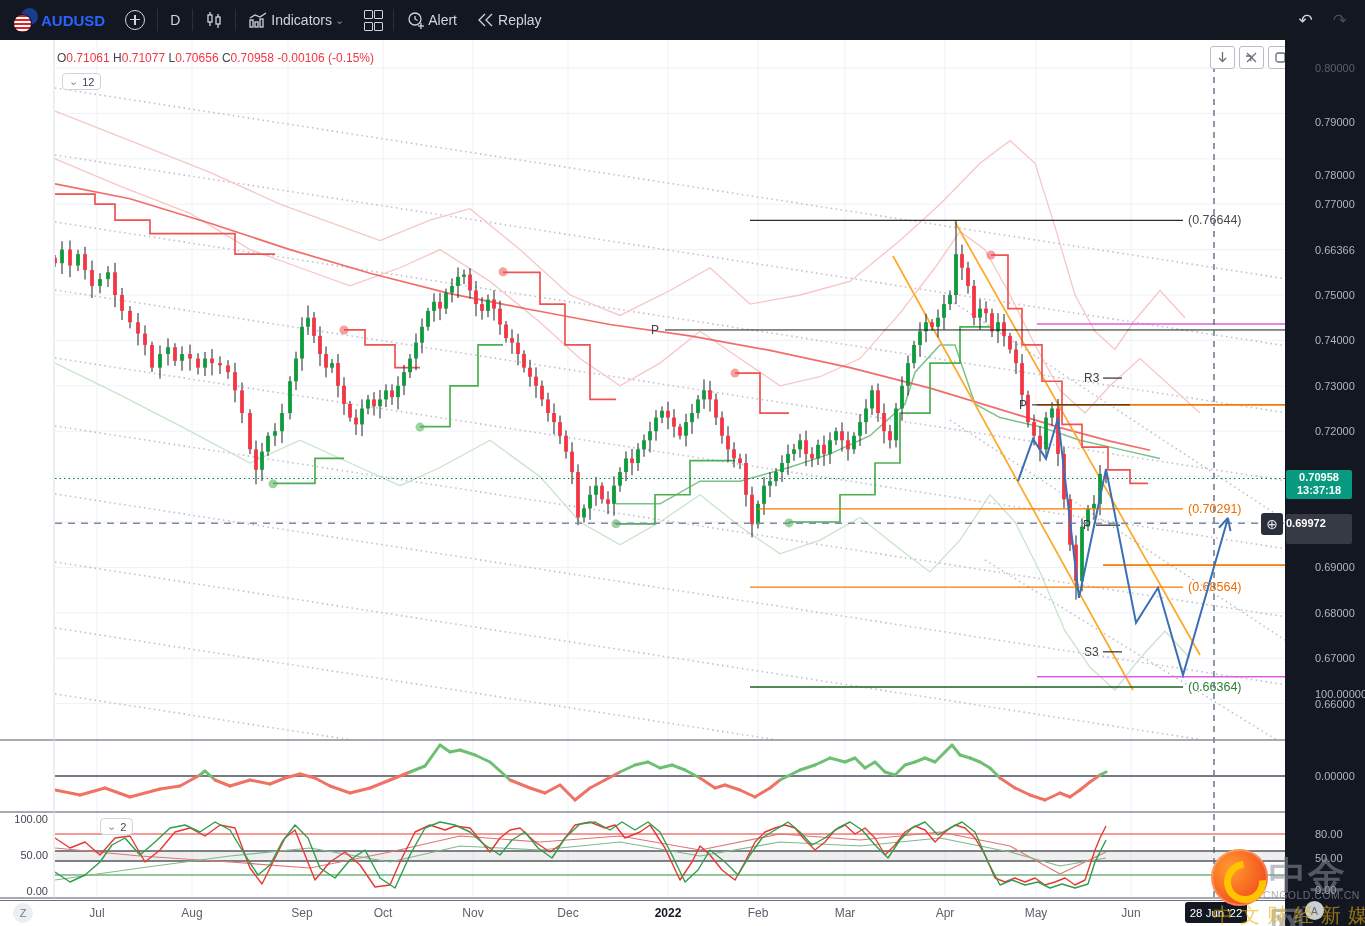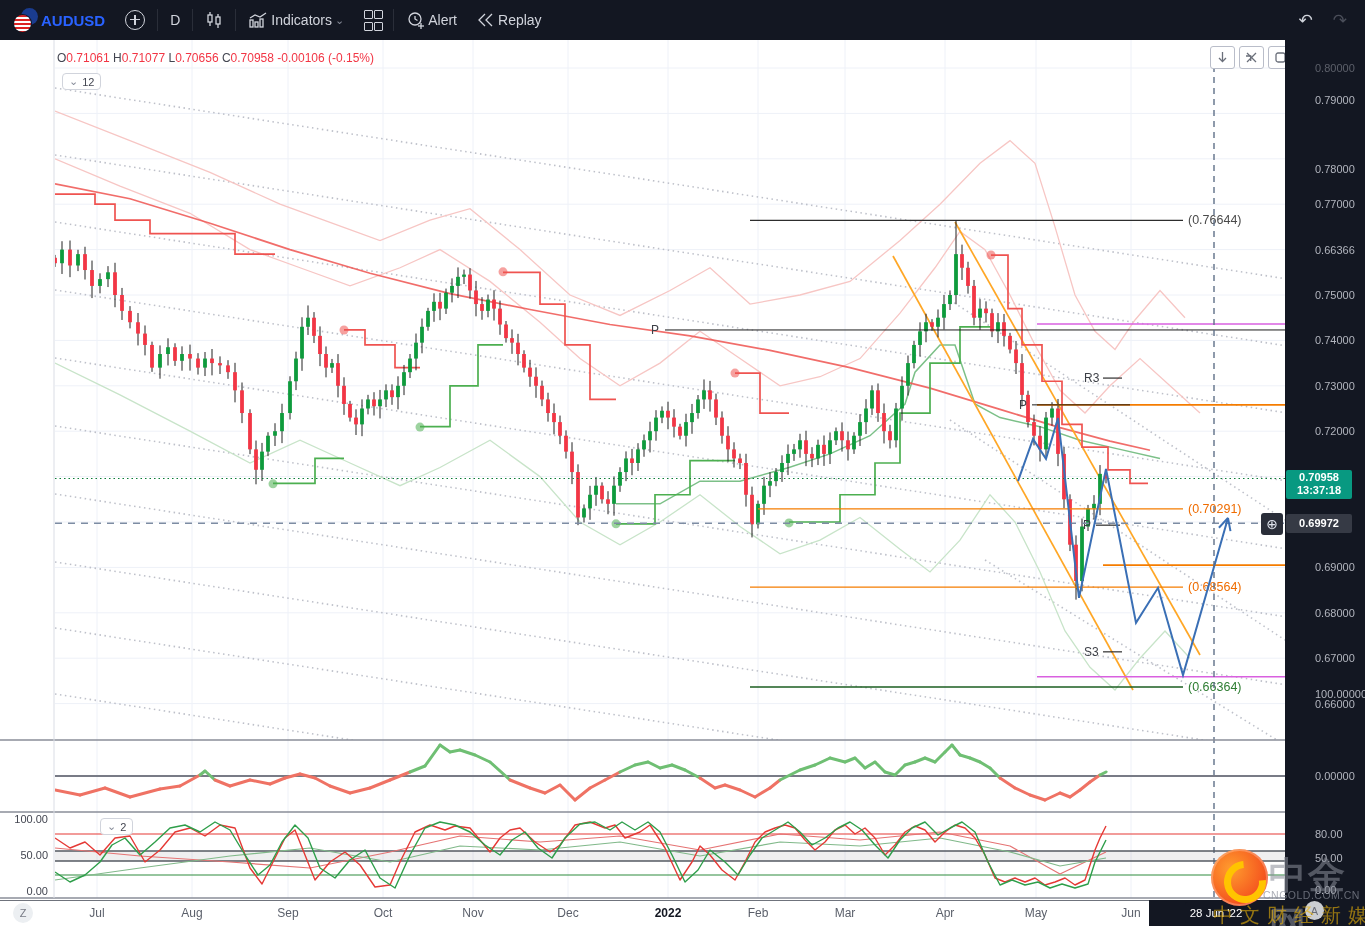--- a/index.html
+++ b/index.html
@@ -19,30 +19,30 @@
   .icon-plus-circle:before,.icon-plus-circle:after{content:"";position:absolute;background:#d1d4dc;}
   .icon-plus-circle:before{left:8px;top:4px;width:1.4px;height:10px;}
   .icon-plus-circle:after{left:4px;top:8px;width:10px;height:1.4px;}
   .grid-icon{display:grid;grid-template-columns:7px 7px;grid-gap:3px;}
   .grid-icon span{width:7px;height:7px;border:1.3px solid #d1d4dc;border-radius:1px;}
   .chev{color:#868b98;font-size:11px;}
   #undo-redo{margin-left:auto;padding-right:18px;display:flex;gap:20px;font-size:17px;}
   
   #surface{left:0;top:40px;width:1285px;height:860px;background:#ffffff;}
   #right-axis{left:1285px;top:40px;width:80px;height:886px;background:#131722;color:#b2b5be;font-size:11px;}
-  #time-axis{left:0;top:900px;width:1149px;height:26px;background:#fff;border-top:1px solid #6f737c;color:#5a5f6a;font-size:12px;}
+  #time-axis{left:0;top:900px;width:1285px;height:26px;background:#fff;border-top:1px solid #6f737c;color:#5a5f6a;font-size:12px;}
   .pricelab{position:absolute;left:10px;transform:translateY(-50%);margin-left:20px;}
   .monthlab{position:absolute;top:5px;transform:translateX(-50%);}
   .chip{position:absolute;display:inline-flex;align-items:center;gap:4px;border:1px solid #d1d4dc;border-radius:4px;background:#fff;color:#434651;font-size:11px;padding:1px 6px;cursor:pointer;}
   #legend-ohlc{left:57px;top:51px;font-size:12px;color:#434651;white-space:nowrap;}
   #legend-ohlc b{font-weight:normal;color:#f23645;}
   .paneBtn{width:23px;height:21px;border:1px solid #b9bdc9;border-radius:3px;background:#fff;display:inline-flex;align-items:center;justify-content:center;margin-left:4px;cursor:pointer;}
   #price-chip{left:1286px;top:470px;width:66px;height:28px;background:#089981;color:#fff;border-radius:2px;
     font-size:11px;font-weight:bold;text-align:center;line-height:13px;padding-top:1px;}
-  #cross-chip{left:1286px;top:514px;width:66px;height:19px;background:#363a45;color:#fff;border-radius:2px;font-size:11px;font-weight:bold;text-align:center;line-height:19px;}
+  #cross-chip{left:1286px;top:514px;width:66px;height:30px;background:#363a45;color:#fff;border-radius:2px;font-size:11px;font-weight:bold;text-align:left;line-height:19px;}
   #plus-chip{left:1261px;top:513px;width:22px;height:22px;background:#2a2e39;border-radius:3px;color:#dfe3ec;display:flex;align-items:center;justify-content:center;font-size:14px;cursor:pointer;}
   #date-chip{left:1185px;top:902px;width:62px;height:21px;background:#131722;color:#fff;border-radius:3px;font-size:11.5px;display:flex;align-items:center;justify-content:center;}
   #z-btn{left:13px;top:903px;width:20px;height:20px;border-radius:50%;background:#eceff2;color:#787b86;font-size:11px;display:flex;align-items:center;justify-content:center;cursor:pointer;}
   #a-btn{left:1305px;top:901px;width:19px;height:19px;border-radius:50%;background:#eceff2;color:#787b86;font-size:11px;display:flex;align-items:center;justify-content:center;opacity:.85;cursor:pointer;}
   
   #watermark{left:1205px;top:845px;width:160px;height:80px;pointer-events:none;z-index:50;}
   #wm-logo{position:absolute;left:6px;top:4px;width:57px;height:57px;border-radius:50%;
     background:radial-gradient(circle at 35% 35%,#ff9d2e,#f4511e 70%,#d84315);box-shadow:0 0 0 2px rgba(255,255,255,.25) inset;}
   #wm-logo:after{content:"";position:absolute;left:13px;top:12px;width:28px;height:28px;border-radius:50%;
     border:7px solid #ffc400;border-top-color:transparent;transform:rotate(40deg);}
@@ -710,22 +710,22 @@
     <span class="paneBtn">
       <svg width="11" height="11" viewBox="0 0 11 11">
           <rect x="1" y="1" width="9" height="9" rx="2" stroke="#6a6f7a" stroke-width="1.3" fill="none"></rect>
         </svg>
     </span>
   </div>
 
   <div id="right-axis" class="abs">
 
   <div class="pricelab" style="top: 28px; opacity: 0.45;">0.80000</div>
-      <div class="pricelab" style="top: 60px;">0.79000</div>
-      <div class="pricelab" style="top: 129px;">0.78000</div>
+      <div class="pricelab" style="top: 82px;">0.79000</div>
+      <div class="pricelab" style="top: 135px;">0.78000</div>
       <div class="pricelab" style="top: 164.2px;">0.77000</div>
       <div class="pricelab" style="top: 209.6px;">0.66366</div>
       <div class="pricelab" style="top: 255px;">0.75000</div>
       <div class="pricelab" style="top: 300.4px;">0.74000</div>
       <div class="pricelab" style="top: 345.8px;">0.73000</div>
       <div class="pricelab" style="top: 391.2px;">0.72000</div>
       <div class="pricelab" style="top: 527.4px;">0.69000</div>
       <div class="pricelab" style="top: 572.8px;">0.68000</div>
       <div class="pricelab" style="top: 618.2px;">0.67000</div>
       <div class="pricelab" style="top: 663.6px;">0.66000</div>
@@ -738,21 +738,21 @@
   <div id="price-chip" class="abs">
     <div>0.70958</div>
     <div>13:37:18</div>
   </div>
   <div id="cross-chip" class="abs"><span>0.69972</span></div>
   <div id="plus-chip" class="abs">⊕</div>
 
   <div id="time-axis" class="abs">
       <div class="monthlab" style="left: 97px;">Jul</div>
       <div class="monthlab" style="left: 192px;">Aug</div>
-      <div class="monthlab" style="left: 288px;">Sep</div>
+      <div class="monthlab" style="left: 302px;">Sep</div>
       <div class="monthlab" style="left: 383px;">Oct</div>
       <div class="monthlab" style="left: 473px;">Nov</div>
       <div class="monthlab" style="left: 568px;">Dec</div>
       <div class="monthlab" style="left: 668px; font-weight: bold; color: rgb(19, 23, 34);">2022</div>
       <div class="monthlab" style="left: 758px;">Feb</div>
       <div class="monthlab" style="left: 845px;">Mar</div>
       <div class="monthlab" style="left: 945px;">Apr</div>
       <div class="monthlab" style="left: 1036px;">May</div>
       <div class="monthlab" style="left: 1131px;">Jun</div>
     </div>

